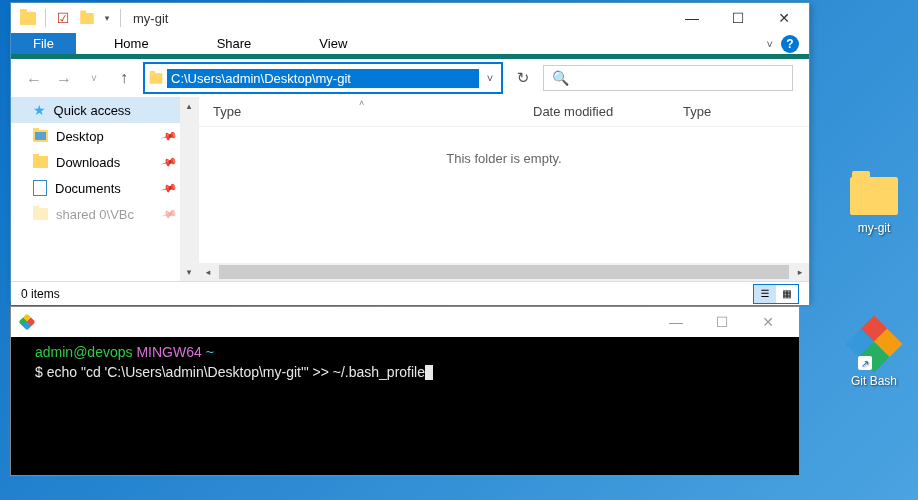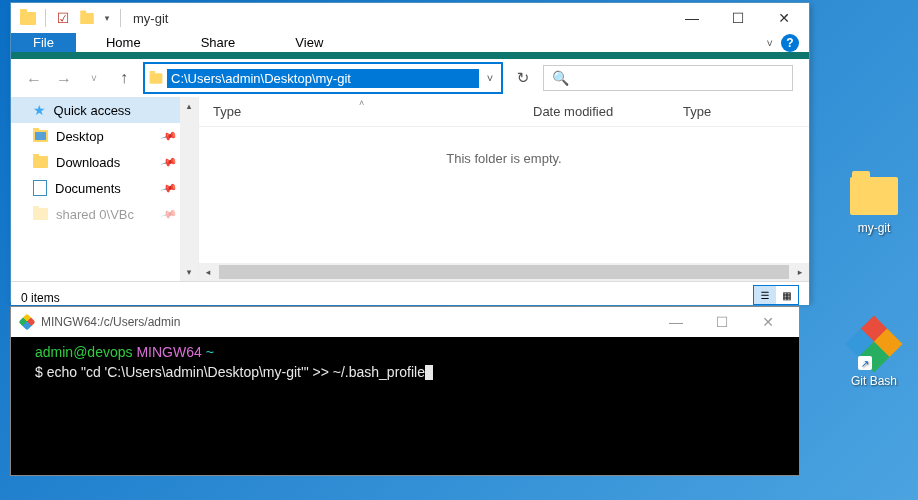--- a/index.html
+++ b/index.html
@@ -11,21 +11,21 @@
 .qat { display: flex; align-items: center; gap: 2px; padding-left: 4px; }
 .qat-ico { width: 22px; height: 22px; display: flex; align-items: center; justify-content: center; }
 .folder-ico { width: 16px; height: 13px; background: #ffd666; border-radius: 1px; position: relative; }
 .folder-ico::before { content: ''; position: absolute; top: -3px; left: 0; width: 7px; height: 3px; background: #ffd666; border-radius: 1px 1px 0 0; }
 .sep { width: 1px; height: 18px; background: #ccc; margin: 0 4px; }
 .qat-down { font-size: 9px; color: #555; width: 14px; text-align: center; }
 .title-text { margin-left: 8px; font-size: 13px; color: #333; }
 .win-controls { margin-left: auto; display: flex; }
 .win-btn { width: 46px; height: 28px; display: flex; align-items: center; justify-content: center; font-size: 14px; color: #333; }
 
-.ribbon-tabs { height: 26px; background: #fff; display: flex; align-items: stretch; border-bottom: 7px solid #0f766e; position: relative; }
+.ribbon-tabs { height: 26px; background: #fff; display: flex; align-items: stretch; border-bottom: 5px solid #0f766e; position: relative; gap: 8px; }
 .file-tab { background: #1979ca; color: #fff; padding: 0 22px; display: flex; align-items: center; font-size: 13px; }
 .rib-tab { padding: 0 30px; display: flex; align-items: center; font-size: 13px; }
 .rib-right { margin-left: auto; display: flex; align-items: center; padding-right: 10px; gap: 8px; }
 .expand-ico { font-size: 11px; color: #555; }
 .help-ico { width: 18px; height: 18px; border-radius: 50%; background: #0078d7; color: #fff; font-size: 12px; display: flex; align-items: center; justify-content: center; font-weight: bold; }
 
 .nav-row { height: 38px; background: #fff; display: flex; align-items: center; padding: 0 12px; gap: 8px; }
 .nav-arrow { width: 22px; height: 22px; display: flex; align-items: center; justify-content: center; color: #999; font-size: 16px; }
 .nav-arrow.enabled { color: #555; }
 .addr-box { flex: 1; height: 32px; border: 2px solid #0078d7; display: flex; align-items: center; background: #fff; max-width: 360px; }
@@ -57,21 +57,21 @@
 .col-headers div { padding: 0 14px; }
 .col-name { width: 320px; position: relative; }
 .sort-caret { position: absolute; left: 50%; top: -6px; font-size: 9px; color: #888; }
 .col-date { width: 150px; }
 .col-type { width: 100px; }
 .empty-msg { text-align: center; color: #666; font-size: 13px; padding-top: 24px; }
 .h-scroll { position: absolute; bottom: 0; left: 0; right: 0; height: 18px; background: #f0f0f0; display: flex; }
 .h-scroll-btn { width: 18px; display: flex; align-items: center; justify-content: center; font-size: 9px; color: #555; }
 .h-scroll-thumb { flex: 1; background: #ccc; margin: 2px; }
 
-.status-bar { height: 24px; border-top: 1px solid #ddd; display: flex; align-items: flex-end; padding: 0 10px; font-size: 12px; background: #fff; }
+.status-bar { height: 24px; border-top: 1px solid #ddd; display: flex; align-items: center; padding: 0 10px; font-size: 12px; background: #fff; }
 .view-btns { margin-left: auto; display: flex; border: 1px solid #0078d7; }
 .view-btn { width: 22px; height: 18px; display: flex; align-items: center; justify-content: center; font-size: 10px; }
 .view-btn.active { background: #cce4f7; }
 
 
 .terminal { position: absolute; left: 10px; top: 306px; width: 790px; height: 170px; background: #000; border: 1px solid #888; }
 .term-title { height: 30px; background: #fff; display: flex; align-items: center; padding: 0 8px; gap: 6px; }
 .term-ico { width: 16px; height: 16px; position: relative; }
 .term-ico::before { content: ''; position: absolute; inset: 2px; background: conic-gradient(#e74c3c 0 90deg, #3498db 90deg 180deg, #27ae60 180deg 270deg, #f1c40f 270deg); border-radius: 2px; transform: rotate(45deg); }
 .term-title-text { font-size: 12px; color: #555; }
@@ -215,21 +215,20 @@
     <div class="view-btns">
       <div class="view-btn active">☰</div>
       <div class="view-btn">▦</div>
     </div>
   </div>
 </div>
 
 <div class="terminal">
   <div class="term-title">
     <div class="term-ico"></div>
-    <div class="term-title-text">MINGW64:/c/Users/admin</div>
     <div class="term-win-ctrls">
       <div class="win-btn">—</div>
       <div class="win-btn">☐</div>
       <div class="win-btn">✕</div>
     </div>
   </div>
   <div class="term-body">
     <div>
       <span class="t-green">admin@devops</span>
       <span class="t-purple"> <span>MINGW64</span> </span>

